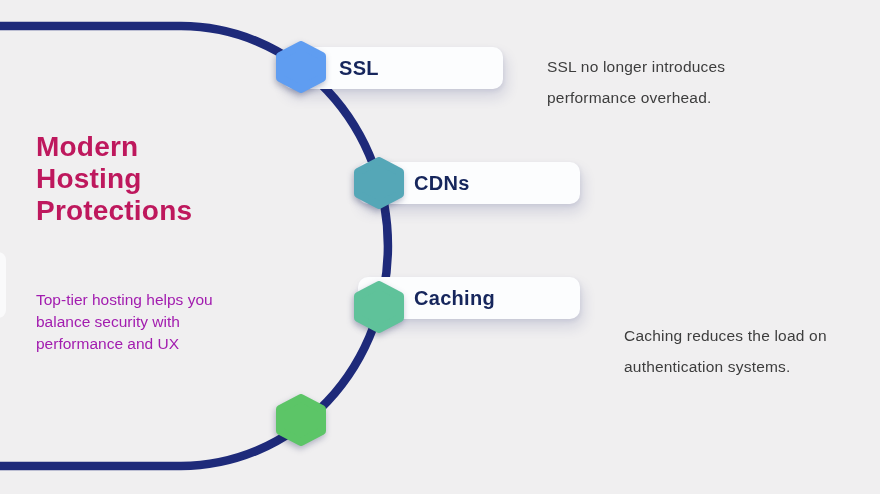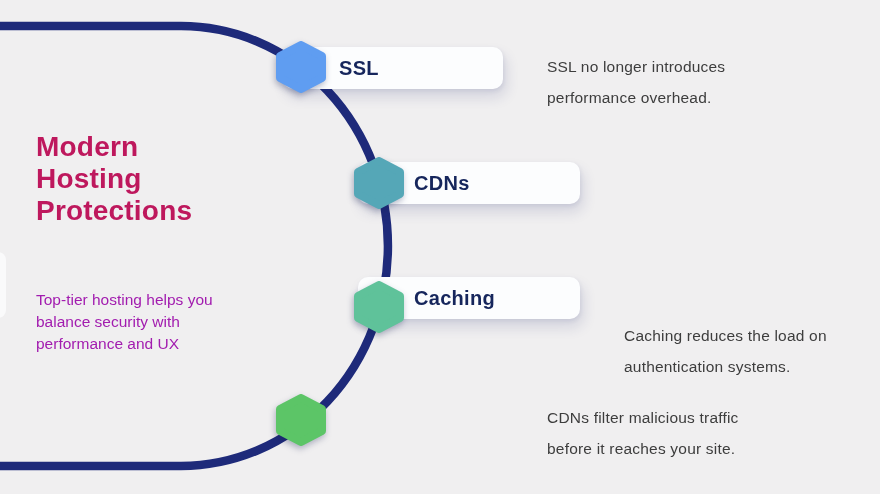--- a/index.html
+++ b/index.html
@@ -117,16 +117,14 @@
   </div>
   <svg class="hex hex-caching" viewBox="-27 -27 54 54">
     <path d="M 0 -22 L -21 -11 L -21 11 L 0 22 L 21 11 L 21 -11 Z" stroke-width="8" stroke-linejoin="round" fill="#5fc29a" stroke="#5fc29a"></path>
   </svg>
   <div class="desc desc-caching">Caching reduces the load on
 authentication systems.</div>
 
   <svg class="hex hex-cdns" viewBox="-27 -27 54 54">
     <path d="M 0 -22 L -21 -11 L -21 11 L 0 22 L 21 11 L 21 -11 Z" stroke-width="8" stroke-linejoin="round" fill="#5cc567" stroke="#5cc567"></path>
   </svg>
-  <div class="desc desc-cdns">CDNs filter malicious traffic
-before it reaches your site.</div>
 
 </div>
 
 </body></html>

